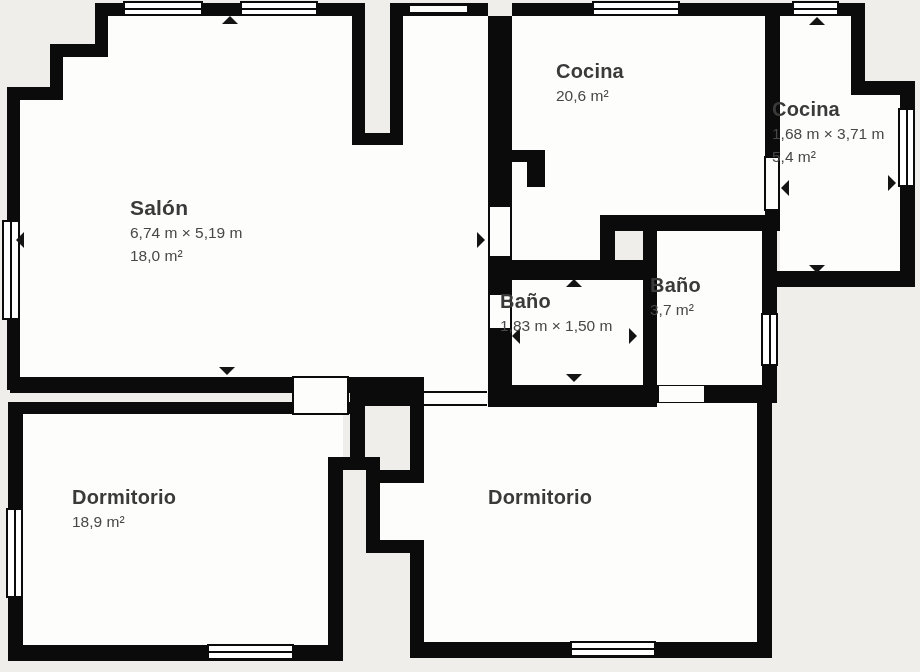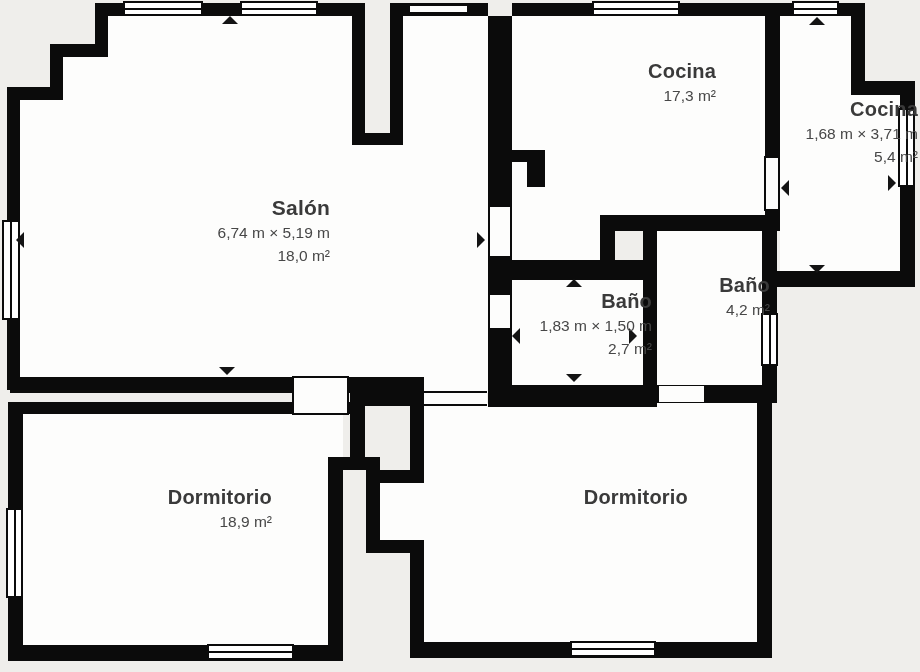--- a/index.html
+++ b/index.html
@@ -12,21 +12,21 @@
   .win-h::after{content:"";position:absolute;left:0;right:0;top:50%;margin-top:-1px;height:2px;background:#0b0b0b;}
   .win-v::after{content:"";position:absolute;top:0;bottom:0;left:50%;margin-left:-1px;width:2px;background:#0b0b0b;}
   .gap{position:absolute;background:#fdfdfc;}         
   .opening{position:absolute;background:#fdfdfc;border:2px solid #0b0b0b;box-sizing:border-box;}
   .opening-h{position:absolute;background:#fdfdfc;border-top:2px solid #0b0b0b;border-bottom:2px solid #0b0b0b;box-sizing:border-box;}
   .tri{position:absolute;width:0;height:0;}
   .tri-up{border-left:8px solid transparent;border-right:8px solid transparent;border-bottom:8px solid #141414;}
   .tri-down{border-left:8px solid transparent;border-right:8px solid transparent;border-top:8px solid #141414;}
   .tri-left{border-top:8px solid transparent;border-bottom:8px solid transparent;border-right:8px solid #141414;}
   .tri-right{border-top:8px solid transparent;border-bottom:8px solid transparent;border-left:8px solid #141414;}
-  .label{position:absolute;text-align:right;color:#3a3a3a;}
+  .label{position:absolute;text-align:left;color:#3a3a3a;}
   .rname{font-size:20px;font-weight:bold;line-height:26px;letter-spacing:.2px;}
   .rdim,.rarea{font-size:15.5px;line-height:23px;color:#474747;}
   .label-salon .rname{font-size:21px;}
 </style>
 </head>
 <body>
 
 <div id="canvas">
 
   <div class="f" style="left:108px;top:16px;width:380px;height:361px"></div>
@@ -138,38 +138,37 @@
   <i class="tri tri-right" style="left:629px;top:328px"></i>
 
   <div class="label label-salon" style="left:130px;top:195px;width:200px">
     <div class="rname">Salón</div>
     <div class="rdim">6,74 m × 5,19 m</div>
     <div class="rarea">18,0 m²</div>
   </div>
 
   <div class="label" style="left:556px;top:58px;width:160px">
     <div class="rname">Cocina</div>
-    <div class="rarea">17,3 m²</div>
+    <div class="rarea">20,6 m²</div>
   </div>
 
   <div class="label" style="left:772px;top:96px;width:146px">
     <div class="rname">Cocina</div>
     <div class="rdim">1,68 m × 3,71 m</div>
     <div class="rarea">5,4 m²</div>
   </div>
 
   <div class="label" style="left:500px;top:288px;width:152px">
     <div class="rname">Baño</div>
     <div class="rdim">1,83 m × 1,50 m</div>
-    <div class="rarea">2,7 m²</div>
   </div>
 
   <div class="label" style="left:650px;top:272px;width:120px">
     <div class="rname">Baño</div>
-    <div class="rarea">4,2 m²</div>
+    <div class="rarea">3,7 m²</div>
   </div>
 
   <div class="label" style="left:72px;top:484px;width:200px">
     <div class="rname">Dormitorio</div>
     <div class="rarea">18,9 m²</div>
   </div>
 
   <div class="label" style="left:488px;top:484px;width:200px">
     <div class="rname">Dormitorio</div>
   </div>

